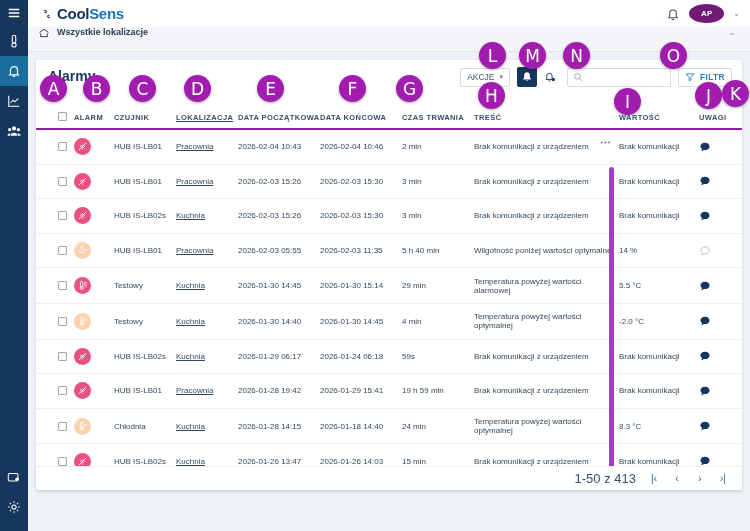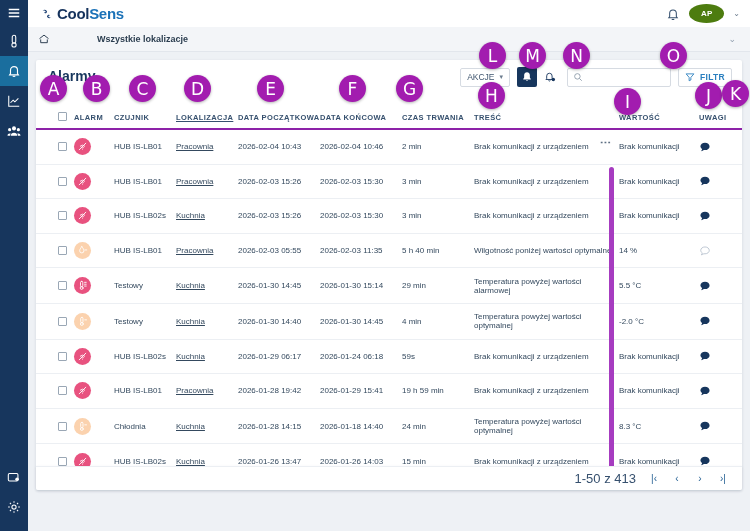--- a/index.html
+++ b/index.html
@@ -41,32 +41,32 @@
   #logo-text .cool { color: #15325c; }
   #logo-text .sens { color: #1b72b8; }
   #topbar-right {
     margin-left: auto; margin-right: 10px;
     display: flex; align-items: center; gap: 9px;
   }
   #top-bell { width: 14px; height: 14px; color: #36506e; }
   #top-bell svg { width: 14px; height: 14px; display: block; }
   #avatar {
     width: 35px; height: 19px; border-radius: 50%;
-    background: #4d7c0f; color: #fff;
+    background: #701a75; color: #fff;
     font-size: 8px; font-weight: bold;
     display: flex; align-items: center; justify-content: center;
     letter-spacing: 0.2px;
   }
   #avatar-caret { font-size: 8px; color: #6b7c8e; }
 
   
   #breadcrumb {
     position: absolute; left: 28px; top: 27px; width: 722px; height: 25px;
     background: #f3f5f8; border-bottom: 1px solid #e2e6ec;
-    display: flex; align-items: center; gap: 40px;
+    display: flex; 
   }
   #home-icon { margin-left: 10px; width: 12px; height: 12px; color: #2c3e50; }
   #home-icon svg { width: 12px; height: 12px; display: block; }
   #breadcrumb-label { margin-left: 7px; font-size: 9px; font-weight: bold; color: #2c3e50; }
   #breadcrumb-caret { margin-left: auto; margin-right: 14px; font-size: 9px; color: #93a1b0; }
 
   
   #card {
     position: absolute; left: 36px; top: 60px; width: 706px; height: 430px;
     background: #ffffff; border-radius: 2px;

